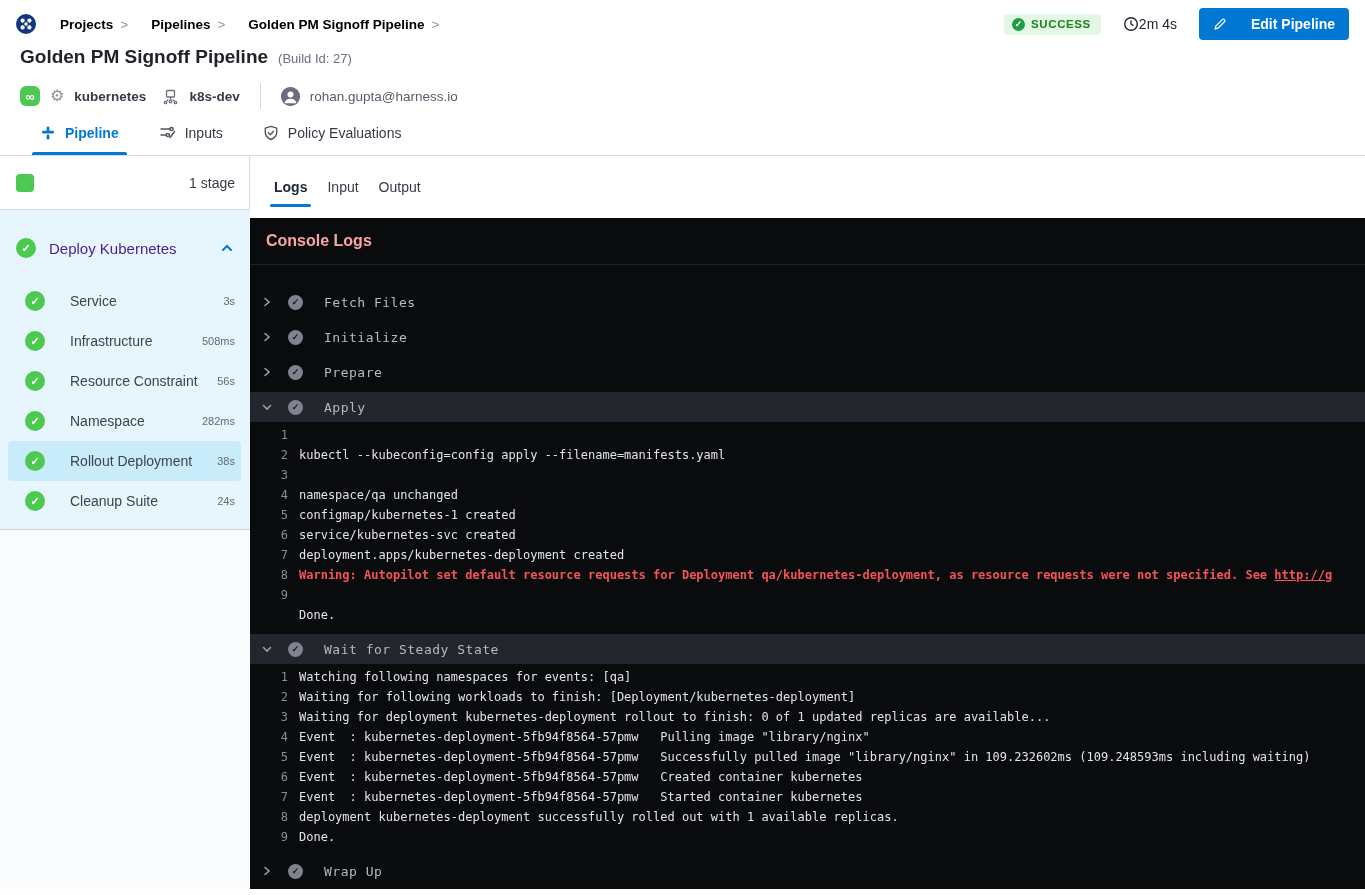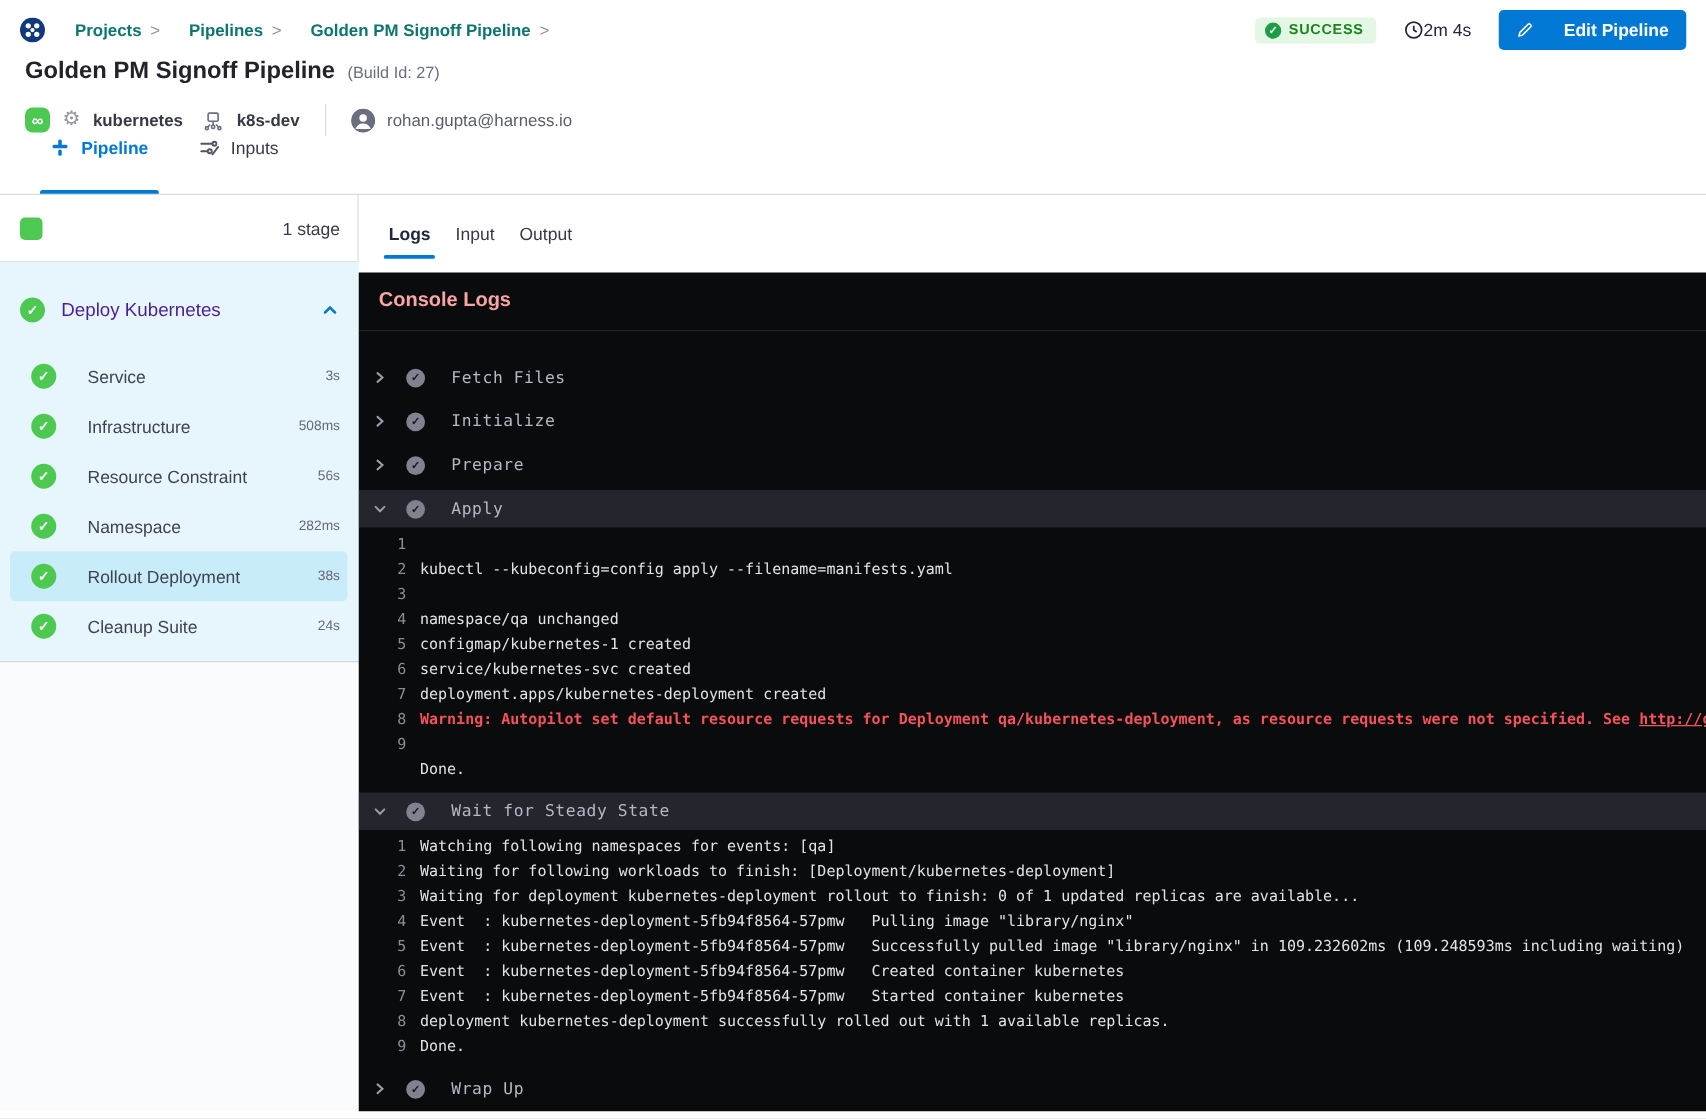--- a/index.html
+++ b/index.html
@@ -4,21 +4,21 @@
 <style>
   * { margin:0; padding:0; box-sizing:border-box; }
   html,body { width:1365px; height:895px; overflow:hidden; background:#fff;
     font-family:"Liberation Sans", sans-serif; }
 
   
   .topbar { padding-top:10px; background:#fff; }
   .breadcrumb-row { display:flex; align-items:center; padding:0 16px; height:28px; }
   .harness-logo { width:20px; height:20px; flex:0 0 auto; margin-right:8px; }
   .breadcrumb { display:flex; align-items:center; gap:7px; font-size:13.5px; font-weight:600; }
-  .breadcrumb a { color:#0f766e; text-decoration:none; cursor:pointer;padding-left:16px; }
+  .breadcrumb a { color:#000000; text-decoration:none; cursor:pointer;padding-left:16px; }
   .breadcrumb .sep { color:#9293a0; font-weight:400; }
   .topbar-right { margin-left:auto; display:flex; align-items:center; gap:22px; }
   .status-badge { display:flex; align-items:center; gap:6px; background:#e3f7e4;
     border-radius:4px; padding:4px 10px 4px 8px; }
   .status-badge .txt { color:#1b841d; font-size:11.5px; font-weight:700; letter-spacing:.6px; }
   .badge-check { width:13px; height:13px; border-radius:50%; background:#1e9e44; color:#fff;
     font-size:9px; font-weight:700; display:flex; align-items:center; justify-content:center; }
   .duration-wrap { display:flex; align-items:center; gap:0; color:#22283b; font-size:14px; }
   .edit-btn { display:flex; align-items:center; gap:24px; background:#0278d5; color:#fff;
     border:none; border-radius:4px; height:32px; padding:0 14px; font-size:14px; font-weight:600;
@@ -32,31 +32,31 @@
   .gear-icon { color:#9293a0; font-size:16px; line-height:1; }
   .meta-label { font-size:13.5px; color:#383946; font-weight:600; }
   .meta-divider { width:1px; height:26px; background:#d9dae0; margin:0 10px; }
   .avatar { width:19px; height:19px; border-radius:50%; background:#6b6d80; overflow:hidden;
     display:flex; align-items:center; justify-content:center; }
   .user-email { font-size:13.5px; color:#5a5c6b; }
 
   
   .main-tabs { display:flex; align-items:stretch; gap:40px; padding:0 0 0 40px; height:46px;
     border-bottom:1px solid #d9dae0; background:#fff; }
-  .main-tab { display:flex; gap:9px; font-size:14px; color:#383946;
+  .main-tab { display:flex; align-items:center; gap:9px; font-size:14px; color:#383946;
     cursor:pointer; position:relative; }
   .main-tab .ticon { display:flex; color:#52555f; }
   .main-tab.active { color:#0278d5; font-weight:700; }
   .main-tab.active .ticon { color:#0278d5; }
   .main-tab.active::after { content:""; position:absolute; left:-8px; right:-8px; bottom:0;
     height:3px; background:#0278d5; border-radius:2px 2px 0 0; }
 
   
   .content { display:flex; height:733px; }
-  .sidebar { width:287px; flex:0 0 auto; display:flex; flex-direction:column;text-align:center; }
+  .sidebar { width:250px; flex:0 0 auto; display:flex; flex-direction:column;text-align:center; }
   .stage-count-row { height:54px; display:flex; align-items:center; padding:0 14px 0 16px;
     background:#fff; border-bottom:1px solid #d9dae0; border-right:1px solid #d9dae0; }
   .stage-square { width:18px; height:18px; border-radius:4px; background:#4dc952; }
   .stage-count { margin-left:auto; font-size:14px; color:#383946; }
   .stage-panel { background:#e6f6fc; padding-top:17px; border-bottom:1px solid #ccd2d9; }
   .stage-header { display:flex; align-items:center; height:42px; padding:0 16px; cursor:pointer; }
   .check-circle { width:20px; height:20px; border-radius:50%; background:#4dc952; color:#fff;
     font-size:11px; font-weight:700; display:flex; align-items:center; justify-content:center;
     flex:0 0 auto; }
   .stage-name { margin-left:13px; font-size:15px; color:#4c1d95; }
@@ -195,20 +195,29 @@
       <span class="ticon">
         <svg width="17" height="17" viewBox="0 0 17 17" fill="none" stroke="currentColor" stroke-width="1.5" stroke-linecap="round">
           <path d="M2 5h9M2 11h5"></path>
           <circle cx="12.5" cy="5" r="1.6"></circle>
           <circle cx="8.8" cy="11" r="1.6"></circle>
           <path d="M11 13.5L15.5 7.5"></path>
         </svg>
       </span>
       <span>Inputs</span>
     </div>
+    <div class="main-tab">
+      <span class="ticon">
+        <svg width="16" height="16" viewBox="0 0 16 16" fill="none" stroke="currentColor" stroke-width="1.4" stroke-linejoin="round">
+          <path d="M8 1.3l5.7 1.9v4.3c0 3.6-2.7 5.7-5.7 7-3-1.3-5.7-3.4-5.7-7V3.2z"></path>
+          <path d="M5.4 7.8l1.9 1.9 3.3-3.5" stroke-linecap="round"></path>
+        </svg>
+      </span>
+      <span>Policy Evaluations</span>
+    </div>
   </div>
 
 <div class="content">
   <aside class="sidebar">
     <div class="stage-count-row">
       <span class="stage-square"></span>
       <span class="stage-count">1 stage</span>
     </div>
     <div class="stage-panel">
       <div class="stage-header">

